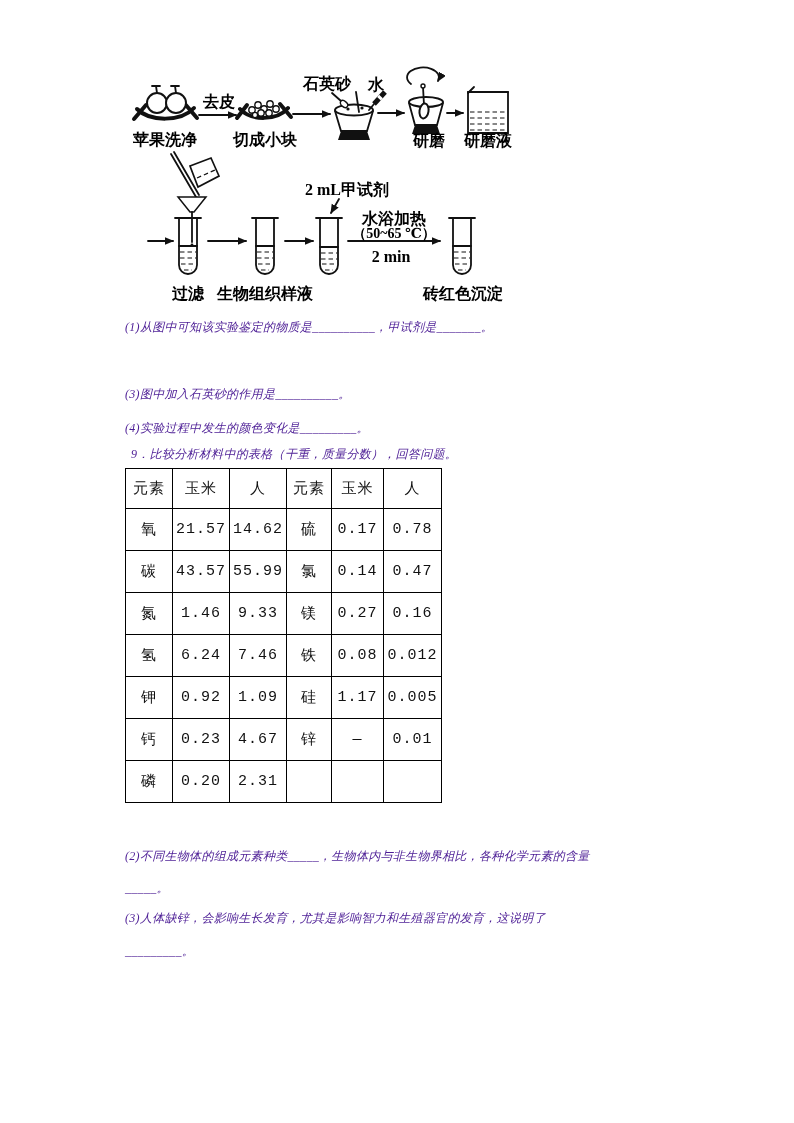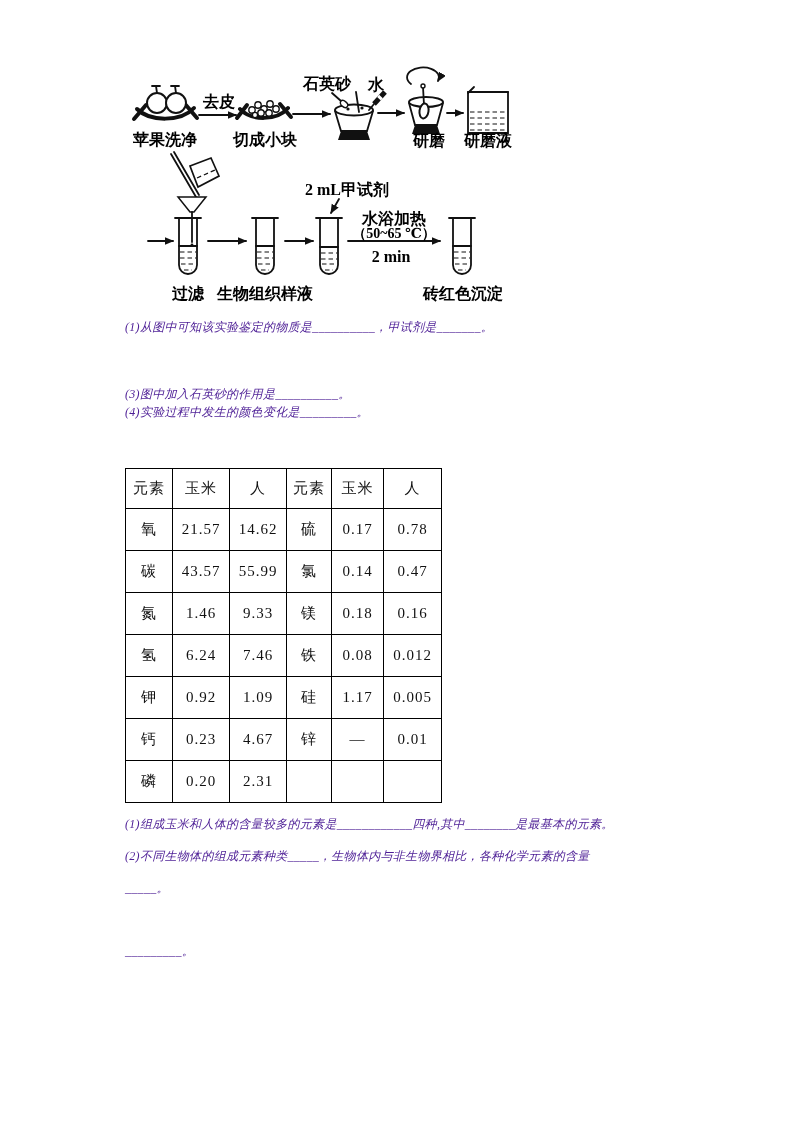--- a/index.html
+++ b/index.html
@@ -25,21 +25,21 @@
     font-size:16px; font-weight:bold; fill:#000;
   }
   svg.diagram text.small { font-size:14px; }
   table.el {
     position:absolute; left:125px; top:468px;
     border-collapse:collapse; table-layout:fixed;
   }
   table.el th, table.el td {
     border:1.6px solid #000; text-align:center; vertical-align:middle;
     font-size:15px; font-weight:normal; padding:0; letter-spacing:1px;
-    font-family:Liberation Serif, serif; color:#111;
+    font-family:Liberation Mono, monospace; color:#111;
   }
   table.el tr.hd  { height:40px; }
   table.el tr.dr  { height:42px; }
 </style>
 </head>
 <body>
 
 <div class="page">
 
   <svg class="diagram" width="794" height="312" viewBox="0 0 794 312">
@@ -222,22 +222,23 @@
           <line x1="454" y1="258" x2="470" y2="258"></line>
         <line x1="455" y1="264" x2="469" y2="264"></line>
           <line x1="458" y1="270" x2="466" y2="270"></line>
       </g>
     </g>
     <text x="463" y="299" text-anchor="middle">砖红色沉淀</text>
   </svg>
 
   <div class="tline" style="top:317px">(1)从图中可知该实验鉴定的物质是__________，甲试剂是_______。</div>
   <div class="tline" style="top:384px">(3)图中加入石英砂的作用是__________。</div>
-  <div class="tline" style="top:402px">(4)实验过程中发生的颜色变化是_________。</div>
-
+  <div class="tline" style="top:418px">(4)实验过程中发生的颜色变化是_________。</div>
+
+  <div class="tline" style="top:444px;left:131px">9．比较分析材料中的表格（干重，质量分数），回答问题。</div>
 
   <table class="el">
     <colgroup>
       <col style="width:47px">
         <col style="width:57px">
         <col style="width:57px">
       <col style="width:45px">
         <col style="width:52px">
         <col style="width:58px">
     </colgroup>
@@ -264,21 +265,21 @@
       <td>55.99</td>
       <td>氯</td>
       <td>0.14</td>
       <td>0.47</td>
     </tr>
     <tr class="dr">
       <td>氮</td>
       <td>1.46</td>
       <td>9.33</td>
       <td>镁</td>
-      <td>0.18</td>
+      <td>0.27</td>
       <td>0.16</td>
     </tr>
     <tr class="dr">
       <td>氢</td>
       <td>6.24</td>
       <td>7.46</td>
       <td>铁</td>
       <td>0.08</td>
       <td>0.012</td>
     </tr>
@@ -302,18 +303,18 @@
       <td>磷</td>
       <td>0.20</td>
       <td>2.31</td>
       <td></td>
       <td></td>
       <td></td>
     </tr>
   </tbody>
     </table>
 
-  <div class="tline" style="top:814px">(1)组成玉米和人体的含量较多的元素是____________四种,其中________是最基本的元素。</div>
   <div class="tline" style="top:846px">(2)不同生物体的组成元素种类_____，生物体内与非生物界相比，各种化学元素的含量</div>
   <div class="tline" style="top:878px">_____。</div>
+  <div class="tline" style="top:908px">(3)人体缺锌，会影响生长发育，尤其是影响智力和生殖器官的发育，这说明了</div>
   <div class="tline" style="top:941px">_________。</div>
 
 </div>
 
 </body></html>

